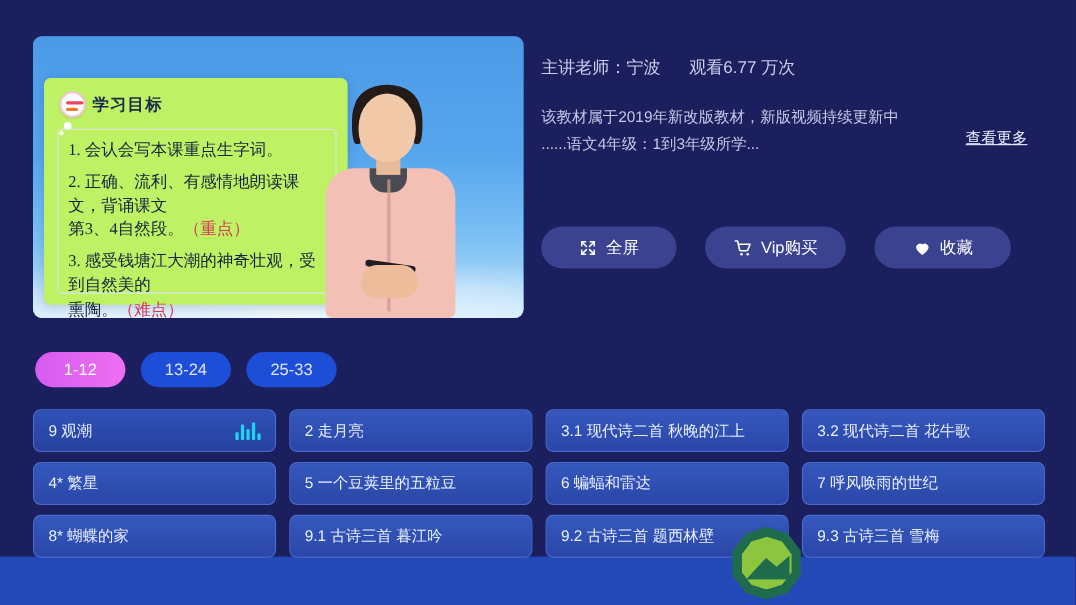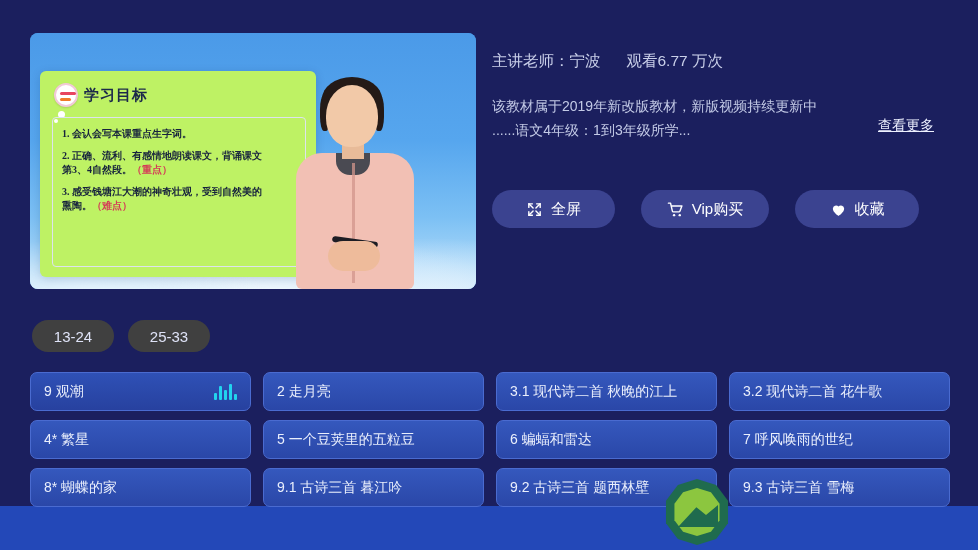--- a/index.html
+++ b/index.html
@@ -77,22 +77,22 @@
   .slide-bub2{ width:4px;height:4px; left:-2px; top:34px; }
   .slide-title {
     font-size:15px; font-weight:bold; color:#1c2a4a; letter-spacing:1px;
   }
   .slide-body {
     position:absolute; left:12px; top:46px; right:10px; bottom:10px;
     border:1px solid #dde3ee; border-radius:4px;
     padding:9px 8px 6px 9px;
   }
   .slide-line {
-    font-size:10px; color:#17233d; line-height:1.45; margin-bottom:7px;
-    font-family:"Liberation Serif","DejaVu Serif",serif; font-weight:bold;
+    font-size:15px; color:#17233d; line-height:1.45; margin-bottom:7px;
+    font-family:"Liberation Serif","DejaVu Serif",serif; font-weight:normal;
   }
   .slide-line .mark { color:#d53a57; }
 
   
   .teacher { position:absolute; right:46px; bottom:0; width:150px; height:218px; }
   .t-head {
     position:absolute; left:46px; top:14px; width:52px; height:62px;
     background:#f2c9a8; border-radius:50% 50% 46% 46%;
   }
   .t-hair {
@@ -152,34 +152,35 @@
   }
   .actions {
     margin-top:48px; display:flex; gap:26px; align-items:center;
   }
   .btn {
     height:38px; border-radius:19px;
     background:#3b4390;
     display:flex; align-items:center; justify-content:center; gap:8px;
     color:#ffffff; font-size:15px; cursor:pointer;
     padding:0 20px;
+    margin-top:16px;
   }
   .btn-fullscreen { width:123px; }
   .btn-vip { width:128px; }
   .btn-fav { width:124px; }
   .icn { width:17px; height:17px; flex:none; display:block; }
 
   
   .tabs {
     position:absolute; left:32px; top:320px;
     display:flex; gap:14px;
   }
   .tab {
     height:32px; min-width:82px; padding:0 18px;
-    border-radius:16px; background:#404040;
+    border-radius:16px; background:#1d4ed8;
     color:#dfe3f7; font-size:15px;
     display:flex; align-items:center; justify-content:center; cursor:pointer;
   }
   .tab.active {
     background:linear-gradient(90deg,#d65cf0 0%, #ef6ef2 100%);
     color:#ffffff;
   }
 
   
   .grid {
@@ -339,20 +340,23 @@
             <path fill="#ffffff" d="M12 21s-8-5.1-8-10.2A4.8 4.8 0 0 1 12 7.6 4.8 4.8 0 0 1 20 10.8C20 15.9 12 21 12 21z"></path>
           </svg>
           <span>收藏</span>
         </div>
 
       </div>
     </div>
   </div>
 
   <div class="tabs">
+    <div class="tab active">
+        <span>1-12</span>
+      </div>
     <div class="tab">
         <span>13-24</span>
       </div>
     <div class="tab">
         <span>25-33</span>
       </div>
   </div>
 
   <div class="grid">
     <div class="lesson playing">

